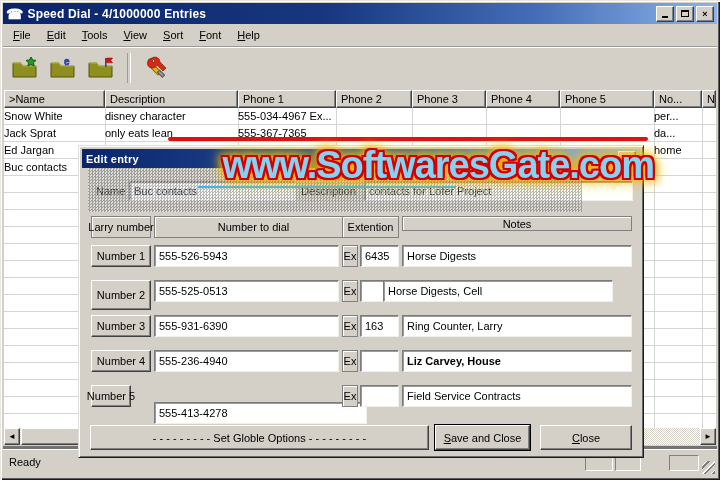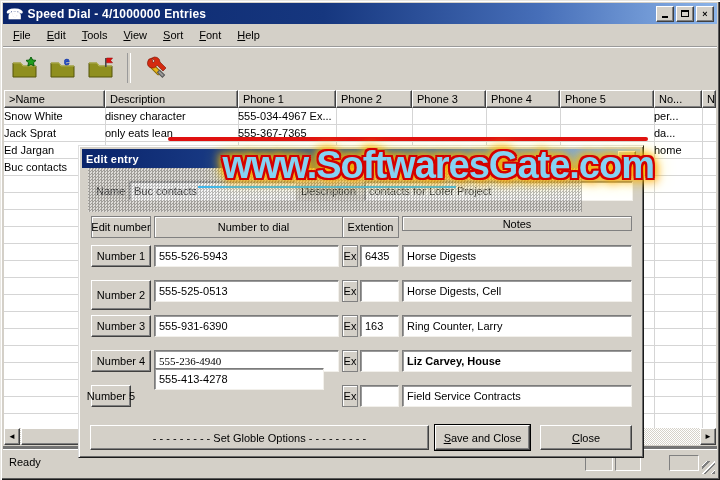--- a/index.html
+++ b/index.html
@@ -231,51 +231,51 @@
       <span class="d-close">
           <span>×</span>
         </span>
     </div>
 
     <span class="dlabel" style="left:17px;top:39px">Name</span>
     <input class="sunken" style="left: 50px; top: 35px; width: 167px; height: 20px;" value="Buc contacts">
     <span class="dlabel" style="left:222px;top:39px">Description</span>
     <input class="sunken" style="left: 285px; top: 35px; width: 269px; height: 20px;" value="contacts for Lofer Project">
 
-    <span class="etch" style="left:12px;top:70px;width:60px;height:22px">Edit number</span>
+    <span class="etch" style="left:12px;top:70px;width:60px;height:22px">Larry number</span>
     <span class="etch" style="left:75px;top:70px;width:199px;height:22px">Number to dial</span>
     <span class="etch" style="left:263px;top:70px;width:57px;height:22px">Extention</span>
     <span class="etch" style="left:323px;top:70px;width:230px;height:15px">Notes</span>
 
     <span class="dbtn" style="left:12px;top:99px;width:60px;height:22px">Number 1</span>
     <input class="sunken" style="left: 75px; top: 99px; width: 185px; height: 22px;" value="555-526-5943">
     <span class="etch" style="left:263px;top:99px;width:16px;height:22px">Ex</span>
     <input class="sunken" style="left: 281px; top: 99px; width: 39px; height: 22px;" value="6435">
     <input class="sunken" style="left: 323px; top: 99px; width: 230px; height: 22px;" value="Horse Digests">
 
     <span class="dbtn" style="left:12px;top:134px;width:60px;height:30px">Number 2</span>
     <input class="sunken" style="left: 75px; top: 134px; width: 185px; height: 22px;" value="555-525-0513">
     <span class="etch" style="left:263px;top:134px;width:16px;height:22px">Ex</span>
     <input class="sunken" style="left: 281px; top: 134px; width: 39px; height: 22px;" value="">
-    <input class="sunken" style="left: 323px; top: 134px; width: 230px; height: 22px;" value="Horse Digests, Cell">
+    <input class="sunken" style="left: 304px; top: 134px; width: 230px; height: 22px;" value="Horse Digests, Cell">
 
     <span class="dbtn" style="left:12px;top:169px;width:60px;height:22px">Number 3</span>
     <input class="sunken" style="left: 75px; top: 169px; width: 185px; height: 22px;" value="555-931-6390">
     <span class="etch" style="left:263px;top:169px;width:16px;height:22px">Ex</span>
     <input class="sunken" style="left: 281px; top: 169px; width: 39px; height: 22px;" value="163">
     <input class="sunken" style="left: 323px; top: 169px; width: 230px; height: 22px;" value="Ring Counter, Larry">
 
     <span class="dbtn" style="left:12px;top:204px;width:60px;height:22px">Number 4</span>
-    <input class="sunken" style="left: 75px; top: 204px; width: 185px; height: 22px; font-family: Liberation Serif, serif;" value="555-236-4940">
+    <input class="sunken" style="left: 75px; top: 204px; width: 185px; height: 22px;" value="555-236-4940">
     <span class="etch" style="left:263px;top:204px;width:16px;height:22px">Ex</span>
     <input class="sunken" style="left: 281px; top: 204px; width: 39px; height: 22px;" value="">
     <input class="sunken" style="left: 323px; top: 204px; width: 230px; height: 22px; font-weight: bold;" value="Liz Carvey, House">
 
     <span class="dbtn" style="left:12px;top:239px;width:40px;height:22px">Number 5</span>
-    <input class="sunken" style="left: 75px; top: 222px; width: 170px; height: 22px;" value="555-413-4278">
+    <input class="sunken" style="left: 75px; top: 256px; width: 213px; height: 22px;" value="555-413-4278">
     <span class="etch" style="left:263px;top:239px;width:16px;height:22px">Ex</span>
     <input class="sunken" style="left: 281px; top: 239px; width: 39px; height: 22px;" value="">
     <input class="sunken" style="left: 323px; top: 239px; width: 230px; height: 22px;" value="Field Service Contracts">
 
     <span class="dbtn" style="left:11px;top:279px;width:339px;height:25px">- - - - - - - - - Set Globle Options - - - - - - - - -</span>
     <span class="dbtn default-btn" style="left:356px;top:279px;width:95px;height:25px">
         <span class="u">S</span>
         <span>ave and Close</span>
       </span>
     <span class="dbtn" style="left:461px;top:279px;width:92px;height:25px">

